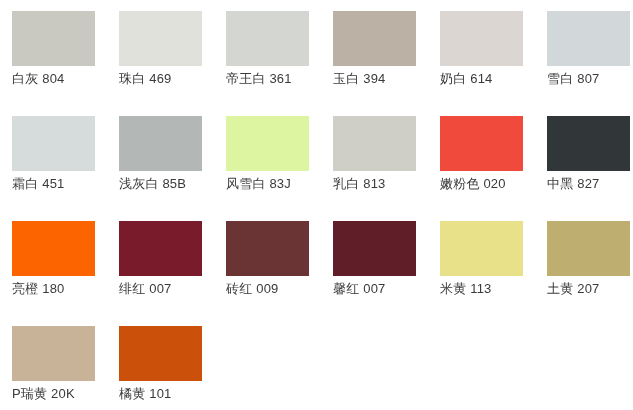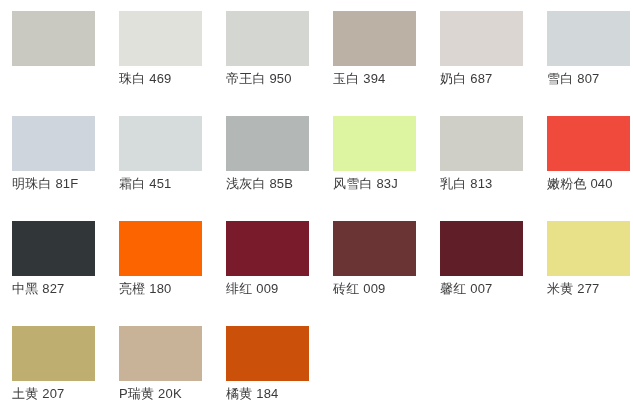--- a/index.html
+++ b/index.html
@@ -39,94 +39,91 @@
     white-space: nowrap;
     letter-spacing: 0.2px;
   }
 </style>
 </head>
 <body>
 
 <div id="swatch-grid">
     <div class="swatch-cell">
       <span class="swatch-chip" style="background-color: rgb(201, 201, 194);"></span>
+      <div class="swatch-label">白灰 804</div>
     </div>
     <div class="swatch-cell">
       <span class="swatch-chip" style="background-color: rgb(223, 225, 218);"></span>
       <div class="swatch-label">珠白 469</div>
     </div>
     <div class="swatch-cell">
       <span class="swatch-chip" style="background-color: rgb(212, 214, 210);"></span>
-      <div class="swatch-label">帝王白 950</div>
+      <div class="swatch-label">帝王白 361</div>
     </div>
     <div class="swatch-cell">
       <span class="swatch-chip" style="background-color: rgb(187, 178, 165);"></span>
       <div class="swatch-label">玉白 394</div>
     </div>
     <div class="swatch-cell">
       <span class="swatch-chip" style="background-color: rgb(220, 214, 210);"></span>
-      <div class="swatch-label">奶白 687</div>
+      <div class="swatch-label">奶白 614</div>
     </div>
     <div class="swatch-cell">
       <span class="swatch-chip" style="background-color: rgb(210, 216, 218);"></span>
       <div class="swatch-label">雪白 807</div>
-    </div>
-    <div class="swatch-cell">
-      <span class="swatch-chip" style="background-color: rgb(206, 213, 220);"></span>
-      <div class="swatch-label">明珠白 81F</div>
     </div>
     <div class="swatch-cell">
       <span class="swatch-chip" style="background-color: rgb(214, 220, 220);"></span>
       <div class="swatch-label">霜白 451</div>
     </div>
     <div class="swatch-cell">
       <span class="swatch-chip" style="background-color: rgb(179, 184, 182);"></span>
       <div class="swatch-label">浅灰白 85B</div>
     </div>
     <div class="swatch-cell">
       <span class="swatch-chip" style="background-color: rgb(221, 245, 160);"></span>
       <div class="swatch-label">风雪白 83J</div>
     </div>
     <div class="swatch-cell">
       <span class="swatch-chip" style="background-color: rgb(207, 207, 200);"></span>
       <div class="swatch-label">乳白 813</div>
     </div>
     <div class="swatch-cell">
       <span class="swatch-chip" style="background-color: rgb(239, 74, 60);"></span>
-      <div class="swatch-label">嫩粉色 040</div>
+      <div class="swatch-label">嫩粉色 020</div>
     </div>
     <div class="swatch-cell">
       <span class="swatch-chip" style="background-color: rgb(49, 54, 57);"></span>
       <div class="swatch-label">中黑 827</div>
     </div>
     <div class="swatch-cell">
       <span class="swatch-chip" style="background-color: rgb(252, 100, 0);"></span>
       <div class="swatch-label">亮橙 180</div>
     </div>
     <div class="swatch-cell">
       <span class="swatch-chip" style="background-color: rgb(122, 27, 44);"></span>
-      <div class="swatch-label">绯红 009</div>
+      <div class="swatch-label">绯红 007</div>
     </div>
     <div class="swatch-cell">
       <span class="swatch-chip" style="background-color: rgb(107, 52, 52);"></span>
       <div class="swatch-label">砖红 009</div>
     </div>
     <div class="swatch-cell">
       <span class="swatch-chip" style="background-color: rgb(96, 30, 40);"></span>
       <div class="swatch-label">馨红 007</div>
     </div>
     <div class="swatch-cell">
       <span class="swatch-chip" style="background-color: rgb(232, 225, 138);"></span>
-      <div class="swatch-label">米黄 277</div>
+      <div class="swatch-label">米黄 113</div>
     </div>
     <div class="swatch-cell">
       <span class="swatch-chip" style="background-color: rgb(190, 175, 112);"></span>
       <div class="swatch-label">土黄 207</div>
     </div>
     <div class="swatch-cell">
       <span class="swatch-chip" style="background-color: rgb(201, 179, 152);"></span>
       <div class="swatch-label">P瑞黄 20K</div>
     </div>
     <div class="swatch-cell">
       <span class="swatch-chip" style="background-color: rgb(203, 81, 11);"></span>
-      <div class="swatch-label">橘黄 184</div>
+      <div class="swatch-label">橘黄 101</div>
     </div>
   </div>
 
 </body></html>

